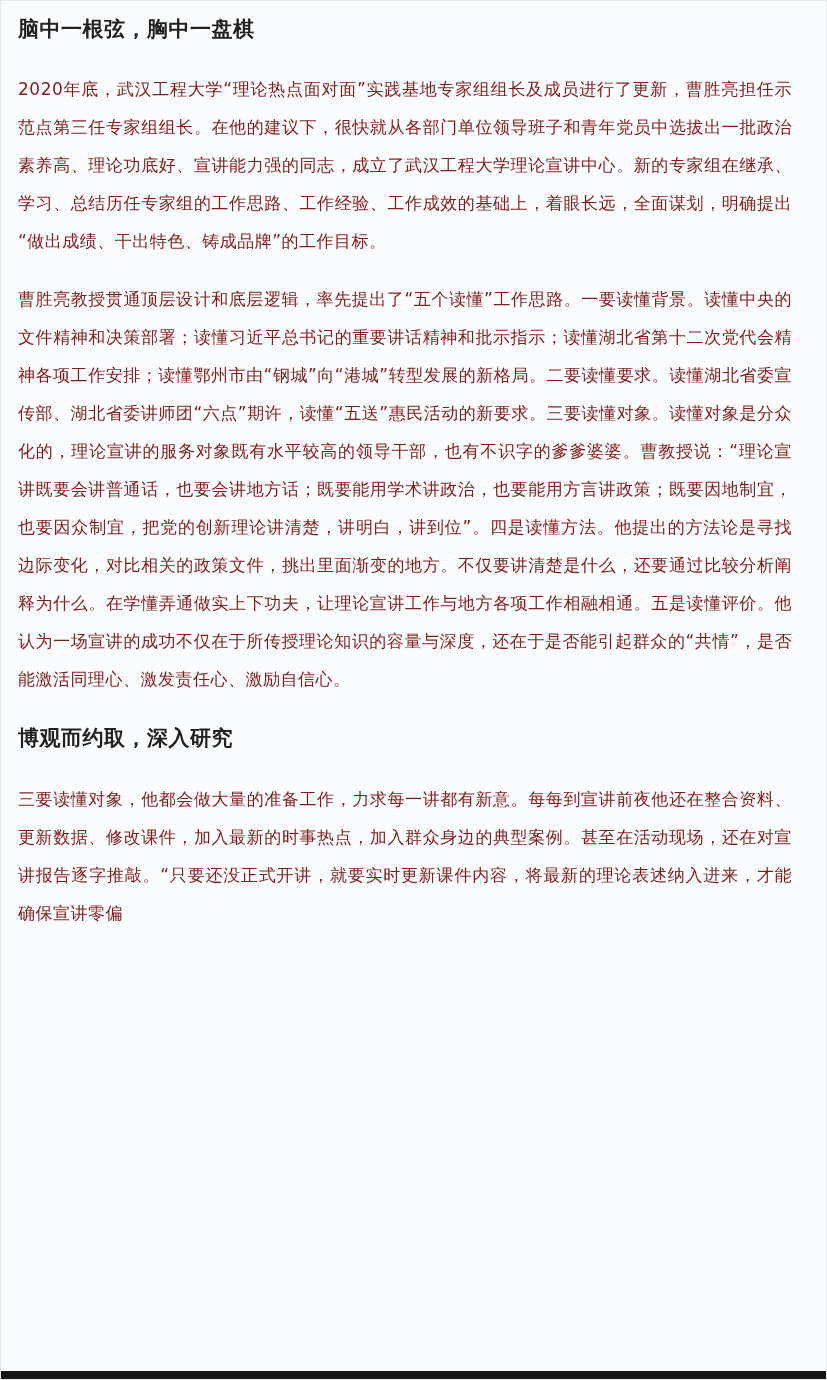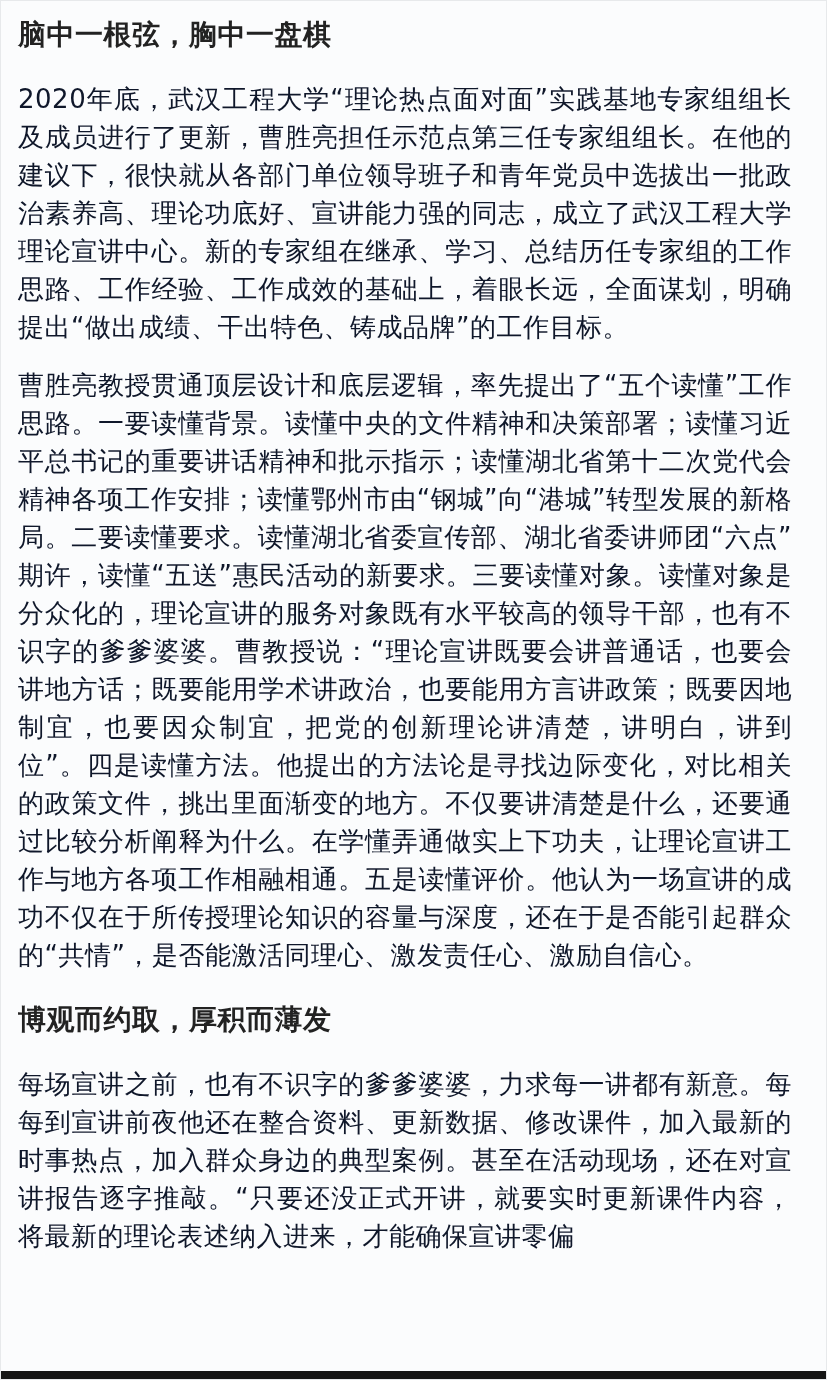--- a/index.html
+++ b/index.html
@@ -13,33 +13,33 @@
     position: relative;
     box-sizing: border-box;
     background: #fbfcfd;
     border: 1px solid #e7e9eb;
     font-family: "DejaVu Sans", "Liberation Sans", sans-serif;
   }
   .content {
     padding: 10px 17px 0 17px;
   }
   .section-heading {
-    font-size: 28px;
+    font-size: 21px;
     font-weight: bold;
     color: #222222;
     letter-spacing: 0.5px;
     line-height: 1.4;
     margin: 26px 0 26px 0;
   }
   .section-heading.first {
     margin-top: 4px;
   }
   .article-paragraph {
-    font-size: 26px;
-    color: #0f172a;
+    font-size: 17px;
+    color: #7f1d1d;
     line-height: 38px;
     letter-spacing: 0.5px;
     text-align: justify;
     margin: 0 17px 20px 0;
   }
   .bottom-bar {
     position: absolute;
     left: 0;
     bottom: 0;
     width: 100%;
@@ -51,19 +51,19 @@
 </head>
 <body>
 
 <div class="content">
   <h3 class="section-heading first">脑中一根弦，胸中一盘棋</h3>
 
   <p class="article-paragraph">2020年底，武汉工程大学“理论热点面对面”实践基地专家组组长及成员进行了更新，曹胜亮担任示范点第三任专家组组长。在他的建议下，很快就从各部门单位领导班子和青年党员中选拔出一批政治素养高、理论功底好、宣讲能力强的同志，成立了武汉工程大学理论宣讲中心。新的专家组在继承、学习、总结历任专家组的工作思路、工作经验、工作成效的基础上，着眼长远，全面谋划，明确提出“做出成绩、干出特色、铸成品牌”的工作目标。</p>
 
   <p class="article-paragraph">曹胜亮教授贯通顶层设计和底层逻辑，率先提出了“五个读懂”工作思路。一要读懂背景。读懂中央的文件精神和决策部署；读懂习近平总书记的重要讲话精神和批示指示；读懂湖北省第十二次党代会精神各项工作安排；读懂鄂州市由“钢城”向“港城”转型发展的新格局。二要读懂要求。读懂湖北省委宣传部、湖北省委讲师团“六点”期许，读懂“五送”惠民活动的新要求。三要读懂对象。读懂对象是分众化的，理论宣讲的服务对象既有水平较高的领导干部，也有不识字的爹爹婆婆。曹教授说：“理论宣讲既要会讲普通话，也要会讲地方话；既要能用学术讲政治，也要能用方言讲政策；既要因地制宜，也要因众制宜，把党的创新理论讲清楚，讲明白，讲到位”。四是读懂方法。他提出的方法论是寻找边际变化，对比相关的政策文件，挑出里面渐变的地方。不仅要讲清楚是什么，还要通过比较分析阐释为什么。在学懂弄通做实上下功夫，让理论宣讲工作与地方各项工作相融相通。五是读懂评价。他认为一场宣讲的成功不仅在于所传授理论知识的容量与深度，还在于是否能引起群众的“共情”，是否能激活同理心、激发责任心、激励自信心。</p>
 
-  <h3 class="section-heading">博观而约取，厚积而薄发</h3>
+  <h3 class="section-heading">博观而约取，深入研究</h3>
 
 
-  <p class="article-paragraph">每场宣讲之前，也有不识字的爹爹婆婆，力求每一讲都有新意。每每到宣讲前夜他还在整合资料、更新数据、修改课件，加入最新的时事热点，加入群众身边的典型案例。甚至在活动现场，还在对宣讲报告逐字推敲。“只要还没正式开讲，就要实时更新课件内容，将最新的理论表述纳入进来，才能确保宣讲零偏</p>
+  <p class="article-paragraph">三要读懂对象，他都会做大量的准备工作，力求每一讲都有新意。每每到宣讲前夜他还在整合资料、更新数据、修改课件，加入最新的时事热点，加入群众身边的典型案例。甚至在活动现场，还在对宣讲报告逐字推敲。“只要还没正式开讲，就要实时更新课件内容，将最新的理论表述纳入进来，才能确保宣讲零偏</p>
 </div>
 
 <div class="bottom-bar"></div>
 
 </body></html>

